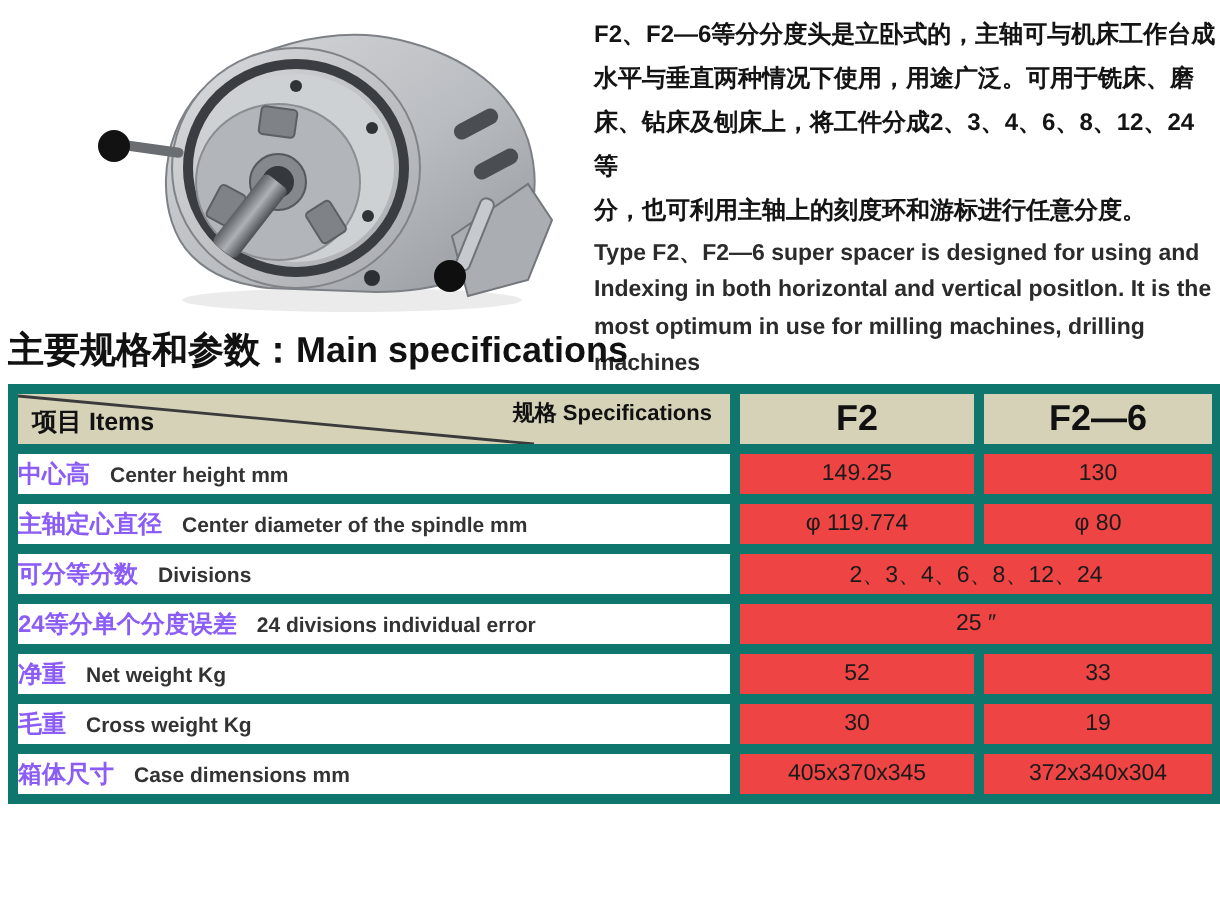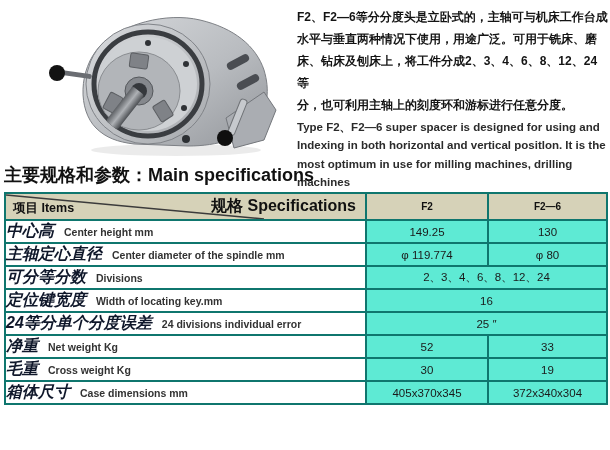--- a/index.html
+++ b/index.html
@@ -29,40 +29,40 @@
     position:absolute;left:4px;top:163px;margin:0;
     font-size:18px;font-weight:bold;color:#111;
   }
 
   
   table.spec{
     position:absolute;left:4px;top:192px;width:602px;
     border-collapse:collapse;table-layout:fixed;
     font-size:11.5px;color:#1c1c1c;
   }
-  table.spec th,table.spec td{border:2px solid #0f766e;padding:0;}
+  table.spec th,table.spec td{border:5px solid #0f766e;padding:0;}
   table.spec{border:2px solid #262626;}
   th.diag{
     position:relative;height:25px;background:var(--hdr,#d6d2b8);
     font-weight:bold;overflow:hidden;
   }
   th.diag .items-label{position:absolute;left:7px;bottom:2px;font-size:12.5px;color:#111;}
-  th.diag .spec-label{position:absolute;right:9px;top:2px;font-size:16px;color:#111;}
+  th.diag .spec-label{position:absolute;right:9px;top:2px;font-size:11px;color:#111;}
   th.diag svg{position:absolute;left:0;top:0;}
   th.col-head{
     height:25px;background:var(--hdr,#d6d2b8);
-    font-size:10px;font-weight:bold;color:#111;text-align:center;
+    font-size:18px;font-weight:bold;color:#111;text-align:center;
   }
   td.c-item{height:20px;text-align:left;padding-left:8px;background:#fff;}
-  td.c-item .zh{font-weight:bold;font-size:16px;color:#0f172a;margin-right:10px;font-style:italic;}
+  td.c-item .zh{font-weight:bold;font-size:12px;color:#8b5cf6;margin-right:10px;}
   td.c-item .en{font-weight:bold;font-size:10.5px;color:#333;margin-top:24px;}
   td.c-item.tall{height:26px;line-height:12px;padding-top:1px;}
   td.c-item.tall .zh{display:block;margin:0;}
   td.c-item.tall .en{font-size:8px;letter-spacing:-0.2px;}
-  td.c-val{height:20px;text-align:center;background:#5eead4;font-size:11.5px;color:#1a1a1a;}
+  td.c-val{height:20px;text-align:center;background:#ef4444;font-size:11.5px;color:#1a1a1a;}
 </style>
 </head>
 <body>
 
 <div class="page">
 
   <div class="photo-wrap">
     <svg width="252" height="162" viewBox="0 0 252 162">
       <defs>
         <linearGradient id="gBody" x1="0" y1="0" x2="1" y2="1">
@@ -166,24 +166,20 @@
         <tr>
           <td class="c-item"><span class="zh">主轴定心直径</span><span class="en">Center diameter of the spindle mm</span></td>
           <td class="c-val">φ 119.774</td>
           <td class="c-val">φ 80</td>
         </tr>
         <tr>
           <td class="c-item"><span class="zh">可分等分数</span><span class="en">Divisions</span></td>
           <td colspan="2" class="c-val">2、3、4、6、8、12、24</td>
         </tr>
         <tr>
-          <td class="c-item"><span class="zh">定位键宽度</span><span class="en">Width of locating key.mm</span></td>
-          <td colspan="2" class="c-val">16</td>
-        </tr>
-        <tr>
           <td class="c-item"><span class="zh">24等分单个分度误差</span><span class="en">24 divisions individual error</span></td>
           <td colspan="2" class="c-val">25 ″</td>
         </tr>
         <tr>
           <td class="c-item"><span class="zh">净重</span><span class="en">Net weight Kg</span></td>
           <td class="c-val">52</td>
           <td class="c-val">33</td>
         </tr>
         <tr>
           <td class="c-item"><span class="zh">毛重</span><span class="en">Cross weight Kg</span></td>

